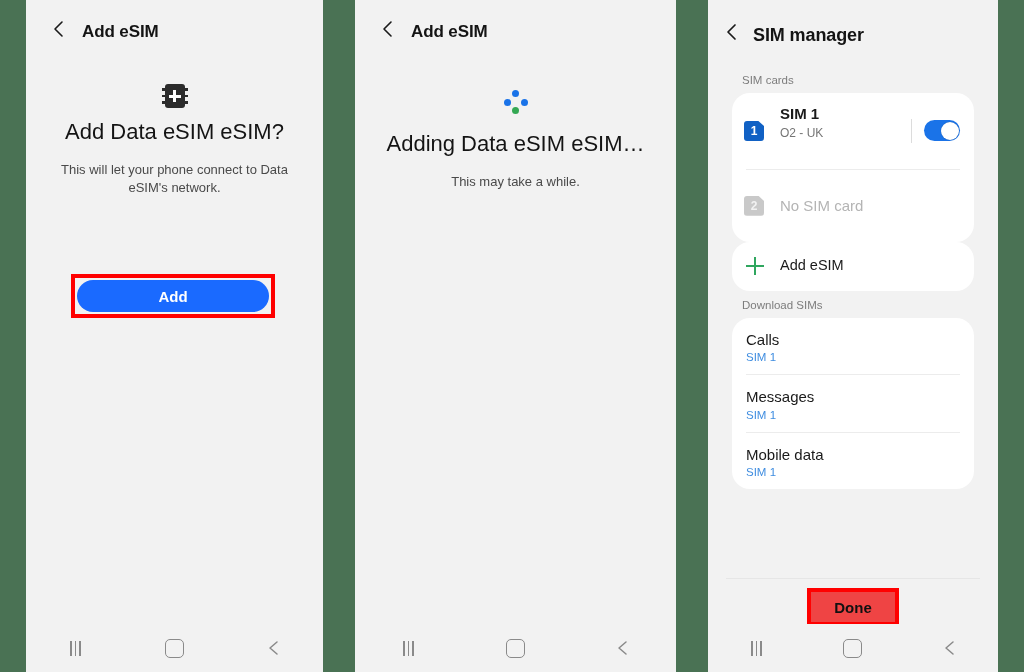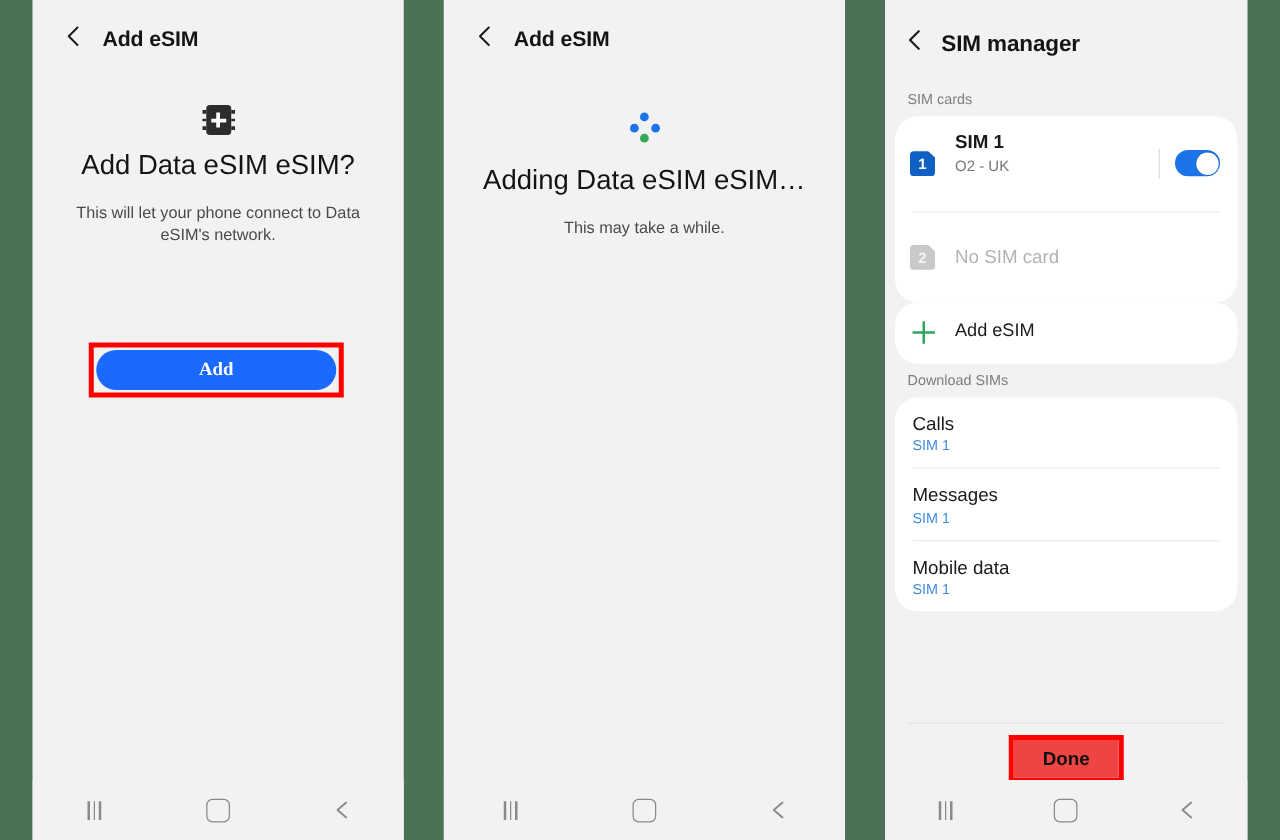--- a/index.html
+++ b/index.html
@@ -138,29 +138,29 @@
   .action-btn {
     position: absolute;
     left: 2px; top: 2px;
     right: 2px; bottom: 2px;
     background: #1a6aff;
     border-radius: 18px;
     border: none;
     color: #ffffff;
     font-size: 15px;
     font-weight: bold;
-    font-family: Liberation Serif, serif;
+    font-family: Liberation Sans, sans-serif;
     cursor: pointer;
     padding: 0;
   }
 
   
   .sm-scroll {
     position: relative;
-    padding: 0 8px;
+    padding: 0 24px;
   }
   .section-label {
     font-size: 11.5px;
     color: #7d7d7d;
     padding: 8px 10px 7px 10px;
   }
   .card {
     background: #ffffff;
     border-radius: 18px;
     overflow: hidden;

